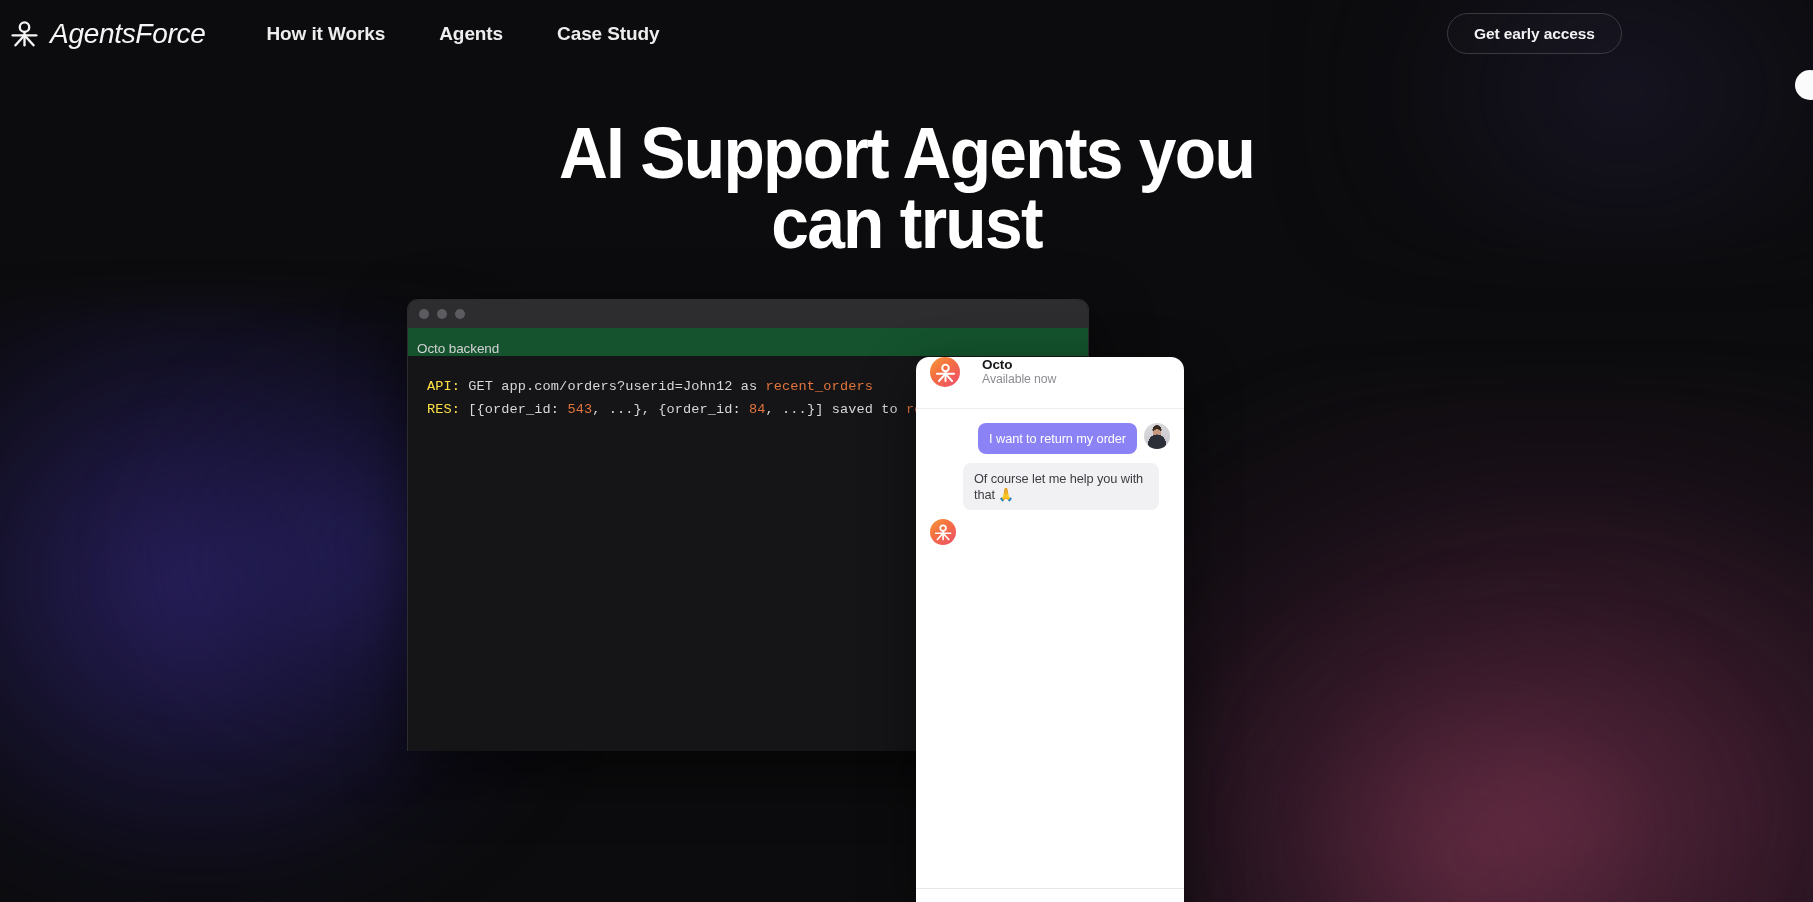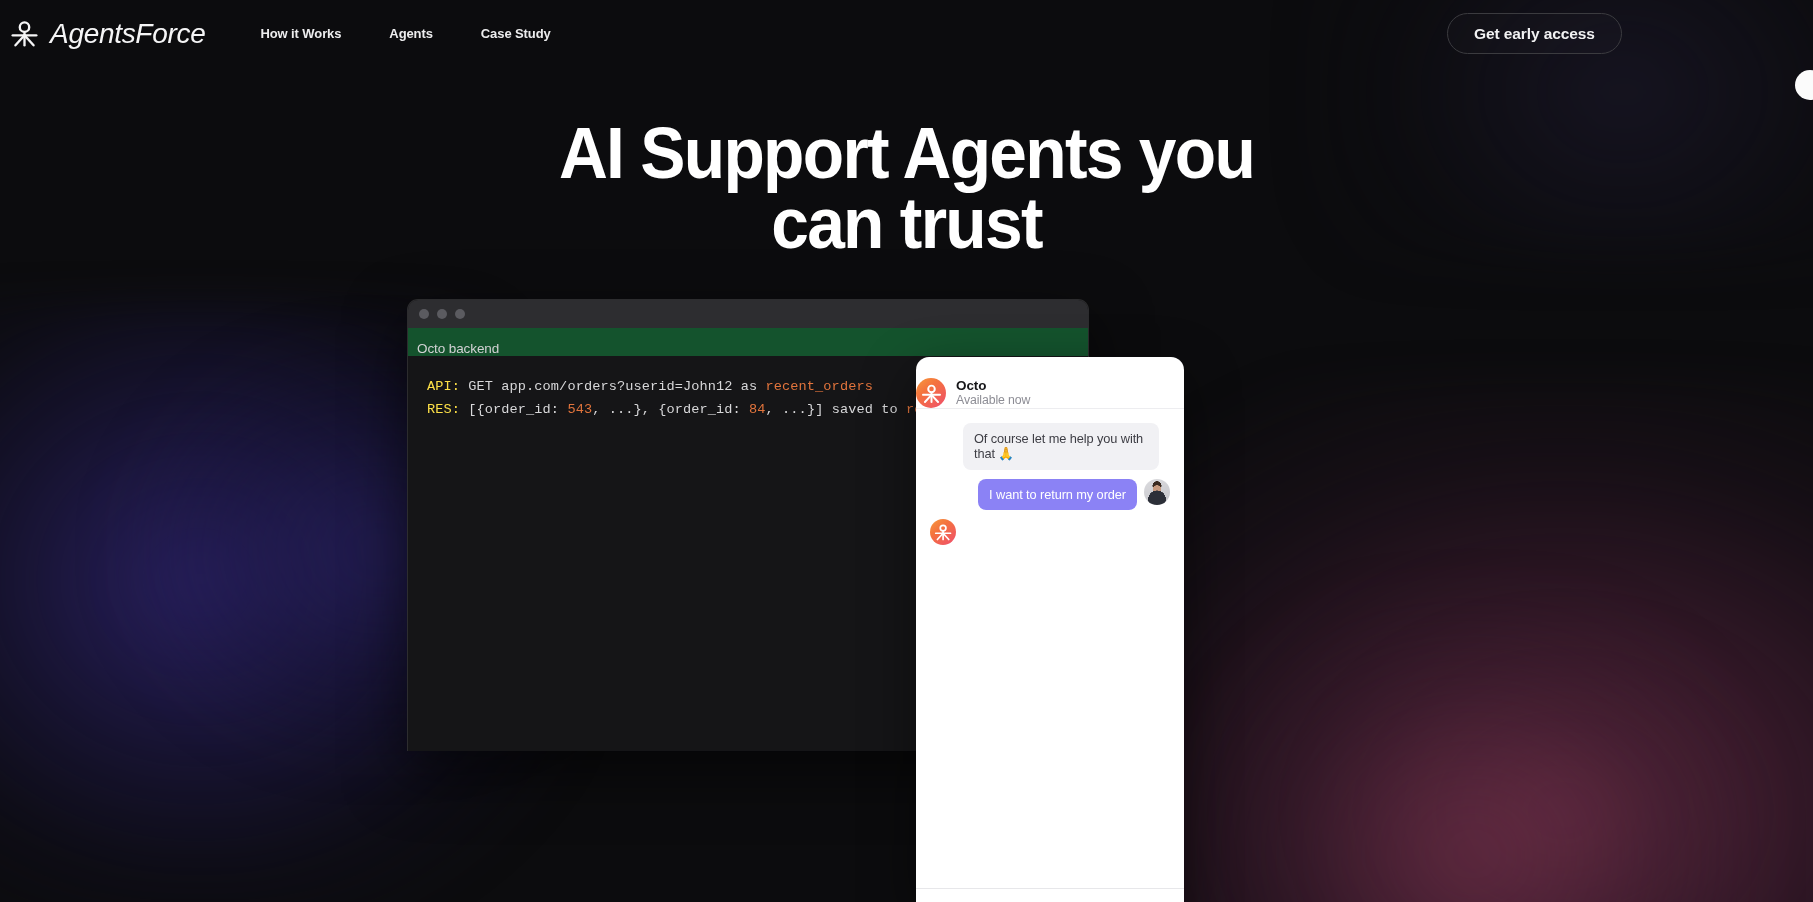--- a/index.html
+++ b/index.html
@@ -101,25 +101,26 @@
   }
 
   .nav {
     display: flex;
     align-items: center;
     gap: 48px;
     margin-left: 55px;
   }
   .nav-link {
     color: #ededee;
-    font-size: 13px;
+    font-size: 19px;
     font-weight: bold;
     letter-spacing: -0.1px;
     white-space: nowrap;
     cursor: pointer;
+    margin-left: 6px;
   }
 
   .cta-wrap {
     position: absolute;
     left: 1447px;
     top: 13px;
   }
   .cta-button {
     height: 41px;
     border: 1px solid #3b3b3f;
@@ -226,22 +227,23 @@
     background: #ffffff;
     border-radius: 13px 13px 0 0;
     overflow: hidden;
     z-index: 30;
     box-shadow: 0 18px 55px rgba(0,0,0,0.45);
   }
   .chat-header {
     height: 52px;
     border-bottom: 1px solid #ededf0;
     display: flex;
-    align-items: flex-end;
-    gap: 10px;
+    align-items: flex-start;
+    padding-left: 14px;
+    gap: 22px;
   }
   .octo-avatar {
     width: 23px; height: 23px;
     border-radius: 50%;
     background: linear-gradient(140deg, #f79a3d 0%, #f4723e 38%, #ef4e6e 100%);
     display: flex;
     align-items: center;
     justify-content: center;
     flex: 0 0 auto;
   }
@@ -372,28 +374,28 @@
         </svg>
       </span>
       <div>
         <div class="chat-id-name">Octo</div>
         <div class="chat-id-status">Available now</div>
       </div>
     </div>
 
     <div class="chat-body">
 
+      <div class="msg-row user">
+        <div class="bubble user">I want to return my order</div>
+        <div class="user-avatar"></div>
+      </div>
+
       <div class="msg-row bot">
         <div class="bot-avatar-slot"></div>
         <div class="bubble bot">Of course let me help you with that 🙏</div>
-      </div>
-
-      <div class="msg-row user">
-        <div class="bubble user">I want to return my order</div>
-        <div class="user-avatar"></div>
       </div>
 
       <div class="msg-row bot">
         <div class="bot-avatar-slot">
           <span class="octo-avatar">
             <svg viewBox="0 0 32 32">
               <circle cx="16" cy="9" r="5" fill="none" stroke="#ffffff" stroke-width="3"></circle>
               <line x1="16" y1="15" x2="16" y2="29" stroke="#ffffff" stroke-width="3" stroke-linecap="round"></line>
               <line x1="3" y1="18" x2="29" y2="18" stroke="#ffffff" stroke-width="3" stroke-linecap="round"></line>
               <line x1="16" y1="18" x2="6" y2="29" stroke="#ffffff" stroke-width="3" stroke-linecap="round"></line>

